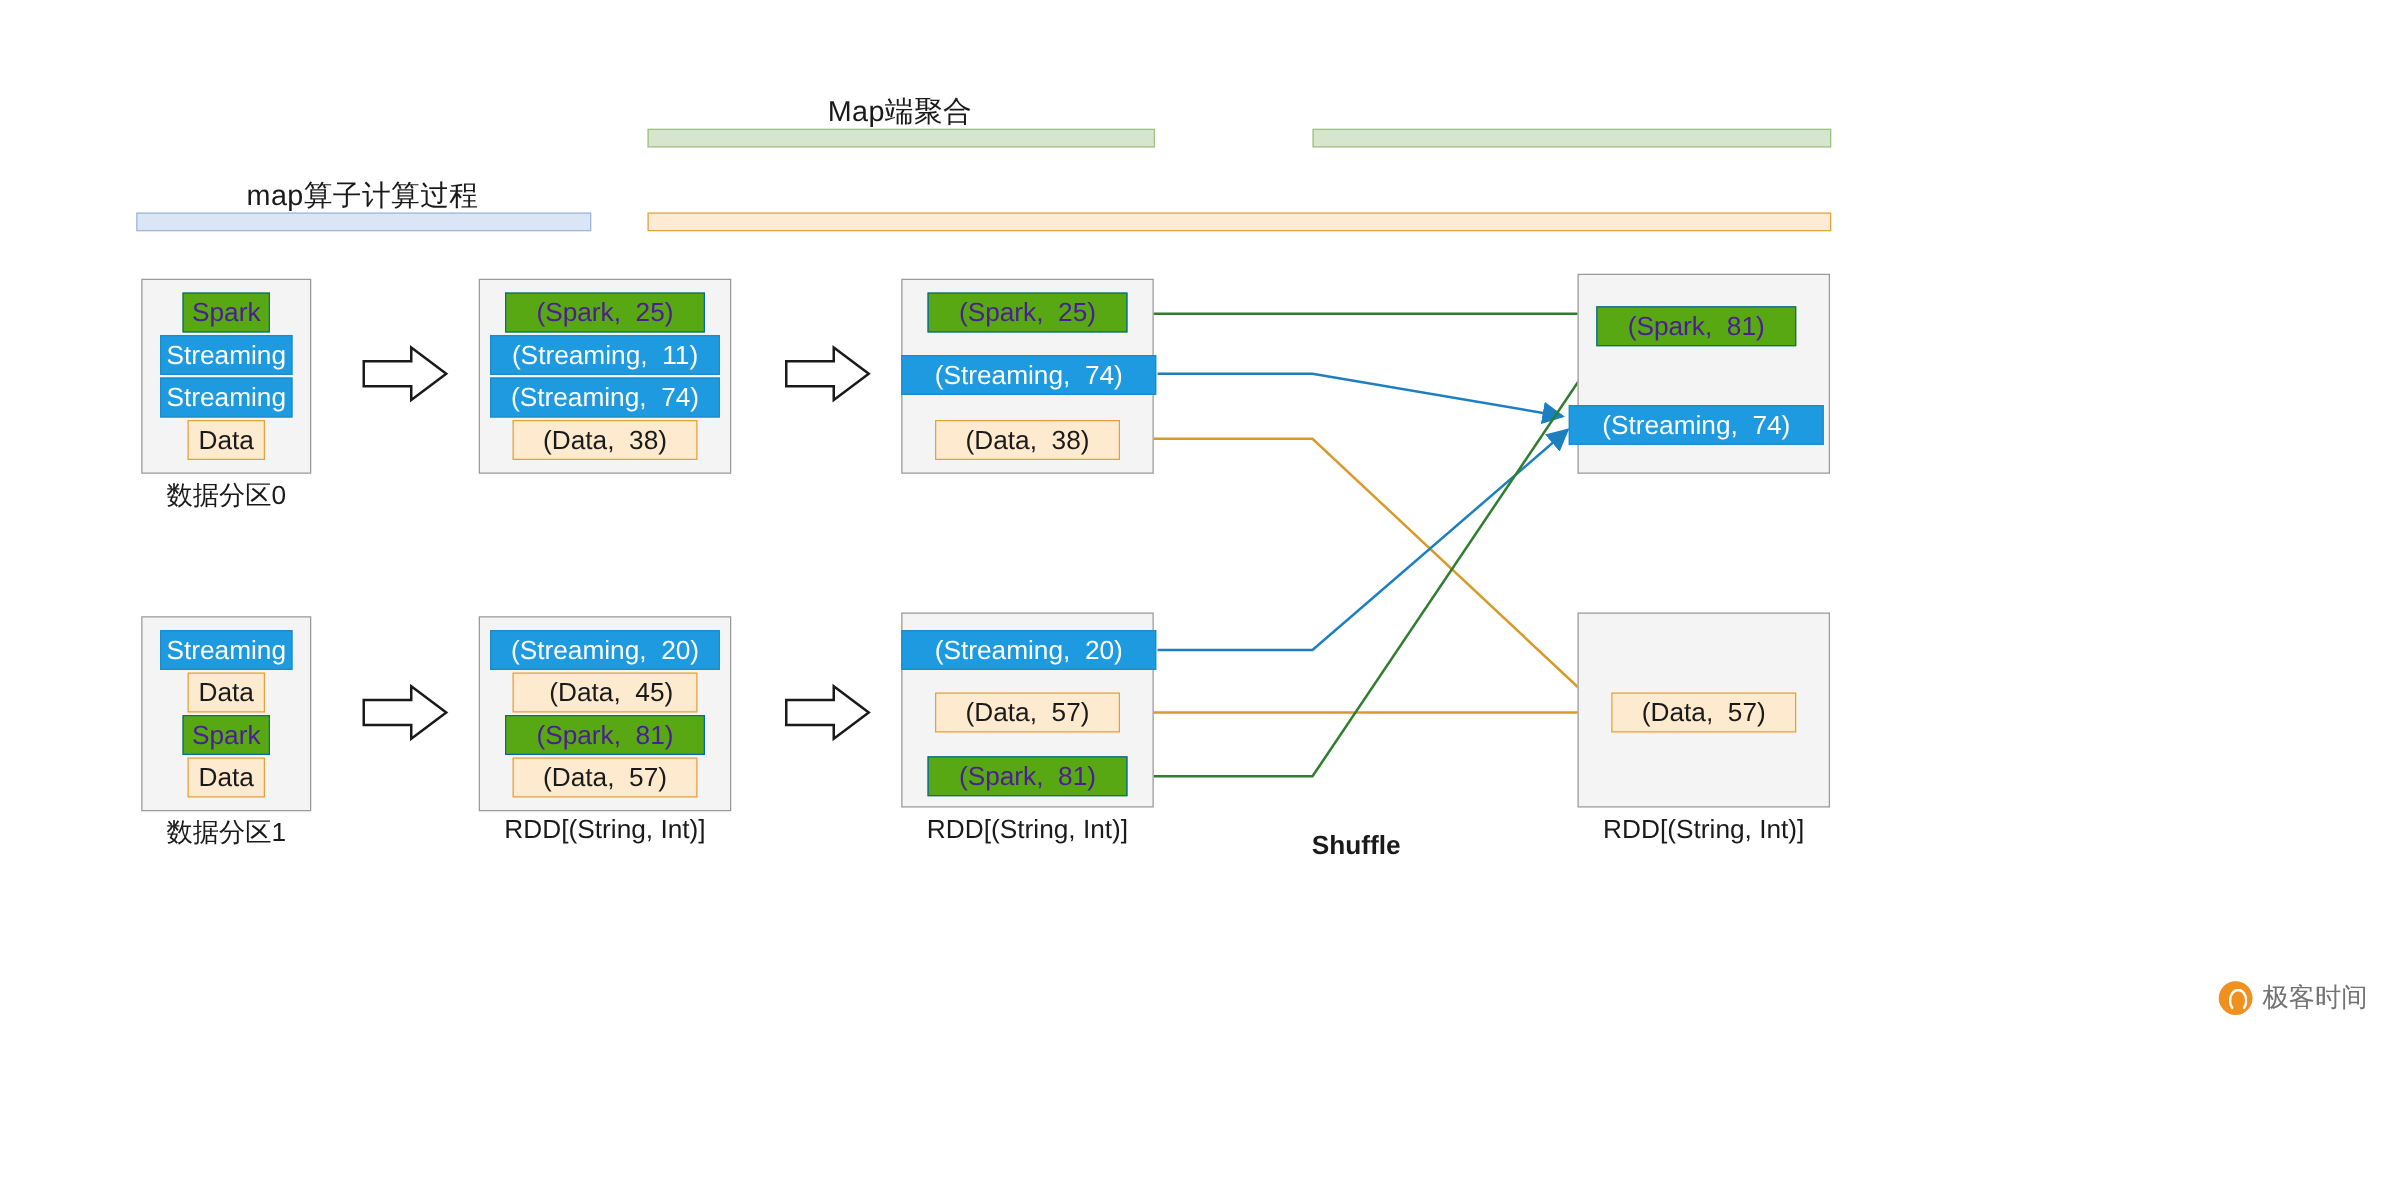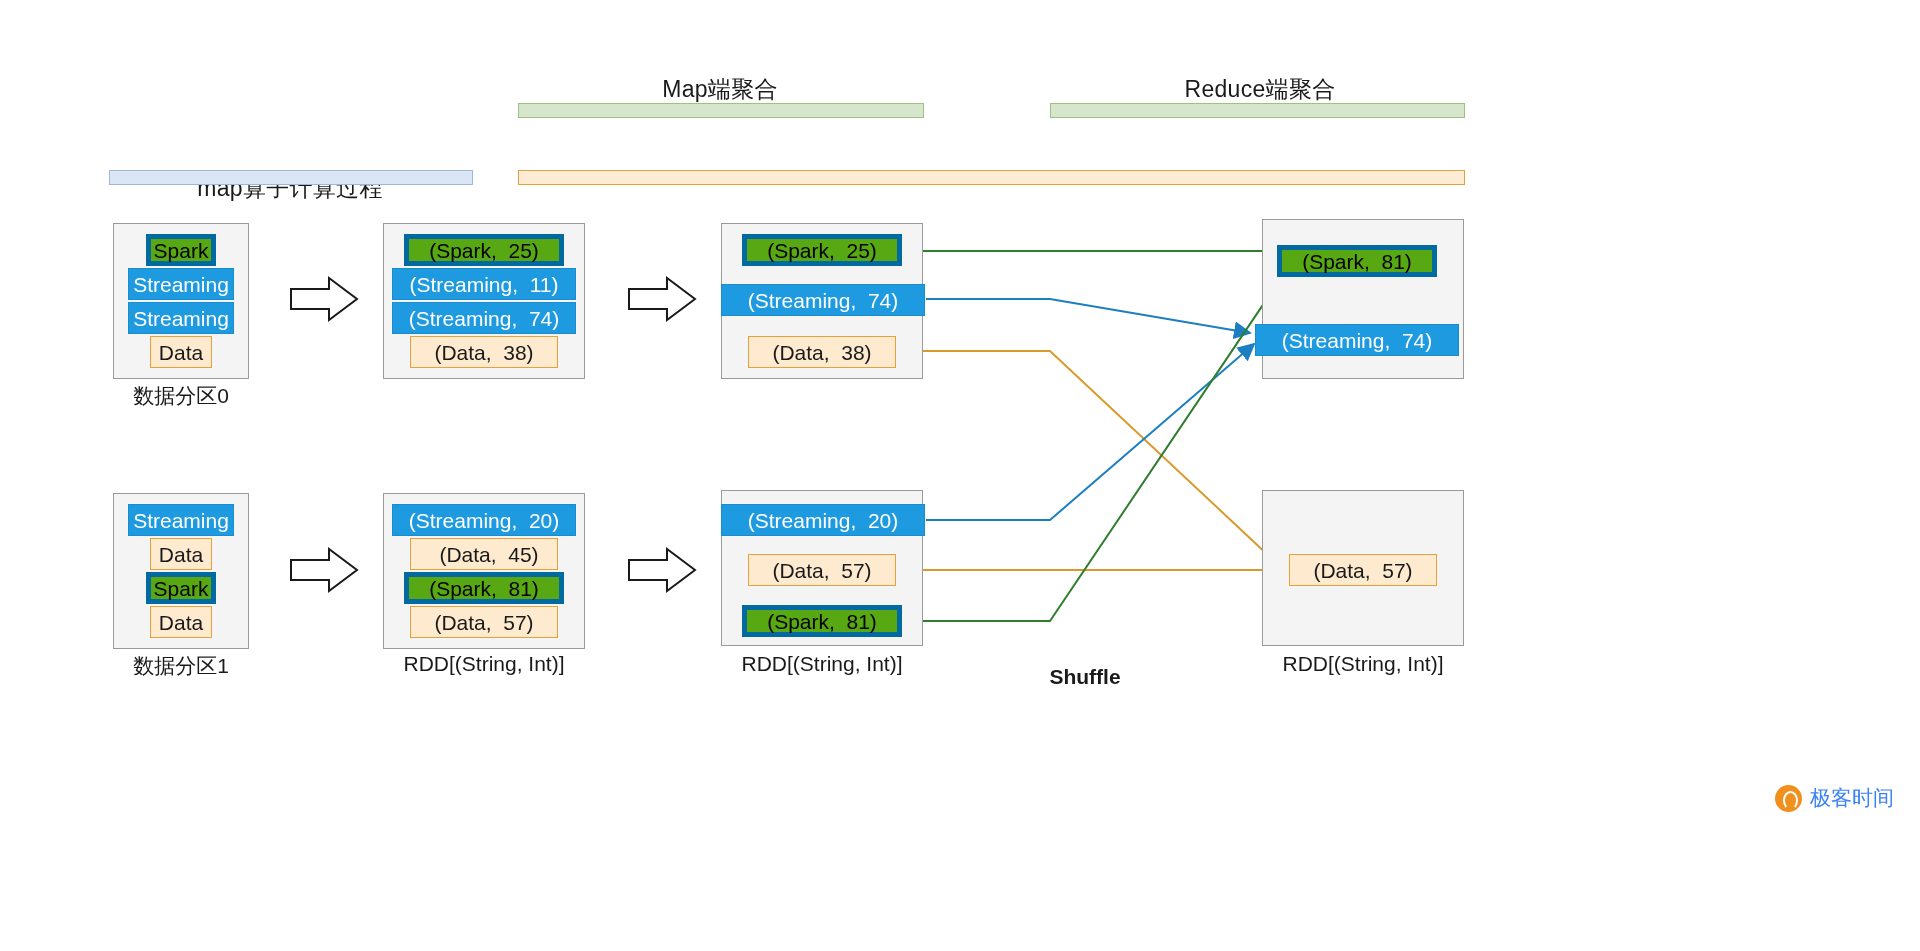--- a/index.html
+++ b/index.html
@@ -36,21 +36,21 @@
   
   .chip {
     position: absolute;
     display: flex;
     align-items: center;
     justify-content: center;
     font-size: 21px;
     white-space: pre;
     line-height: 1;
   }
-  .chip.green  { background: #57a812; border: 5px solid #0369a1; color: #000000; }
+  .chip.green  { background: #57a812; border: 1px solid #0369a1; color: #4c1d95; }
   .chip.blue   { background: #1e9ae0; border: 1px solid #1b8bcb; color: #ffffff; }
   .chip.orange { background: #fdeacf; border: 1px solid #e5a13c; color: #1a1a1a; }
 
   
   .caption {
     position: absolute;
     font-size: 21px;
     color: #1a1a1a;
     text-align: center;
     white-space: nowrap;
@@ -58,44 +58,43 @@
   .caption.bold { font-weight: bold; margin-top: 13px; }
 
   
   svg.layer { position: absolute; left: 0; top: 0; width: 1920px; height: 951px; pointer-events: none; }
 
   
   .watermark {
     position: absolute;
     right: 26px; bottom: 18px;
     display: flex; align-items: center; gap: 8px;
-    color: #3b82f6; font-size: 21px; white-space: nowrap;
+    color: #737373; font-size: 21px; white-space: nowrap;
   }
   .wm-mark {
     width: 27px; height: 27px; border-radius: 50%;
     background: #f0901e; position: relative;
   }
   .wm-mark::after {
     content: ""; position: absolute; left: 8px; top: 6px;
     width: 11px; height: 15px; border: 2.5px solid #fff;
     border-radius: 50% 50% 50% 50%; border-bottom-color: transparent;
   }
 </style>
 </head>
 <body>
 
 <div id="stage">
 
   <div class="hdr-label" style="left:560px; top:74px; width:320px;">Map端聚合</div>
   <div class="hdr-bar bar-green" style="left:518px; top:103px; width:406px;"></div>
 
-  <div class="hdr-label" style="left:1095px; top:74px; width:330px;">Reduce端聚合</div>
   <div class="hdr-bar bar-green" style="left:1050px; top:103px; width:415px;"></div>
 
-  <div class="hdr-label" style="left:128px; top:141px; width:324px;margin-top:32px;">map算子计算过程</div>
+  <div class="hdr-label" style="left:128px; top:141px; width:324px;">map算子计算过程</div>
   <div class="hdr-bar bar-blue" style="left:109px; top:170px; width:364px;"></div>
 
   <div class="hdr-bar bar-orange" style="left:518px; top:170px; width:947px;"></div>
 
   <svg class="layer" viewBox="0 0 1920 951">
     <defs>
       <marker id="arw-green" markerWidth="9" markerHeight="9" refX="8" refY="4.5" orient="auto">
         <path d="M0,0 L9,4.5 L0,9 z" fill="#2f7d2f"></path>
       </marker>
       <marker id="arw-blue" markerWidth="9" markerHeight="9" refX="8" refY="4.5" orient="auto">

